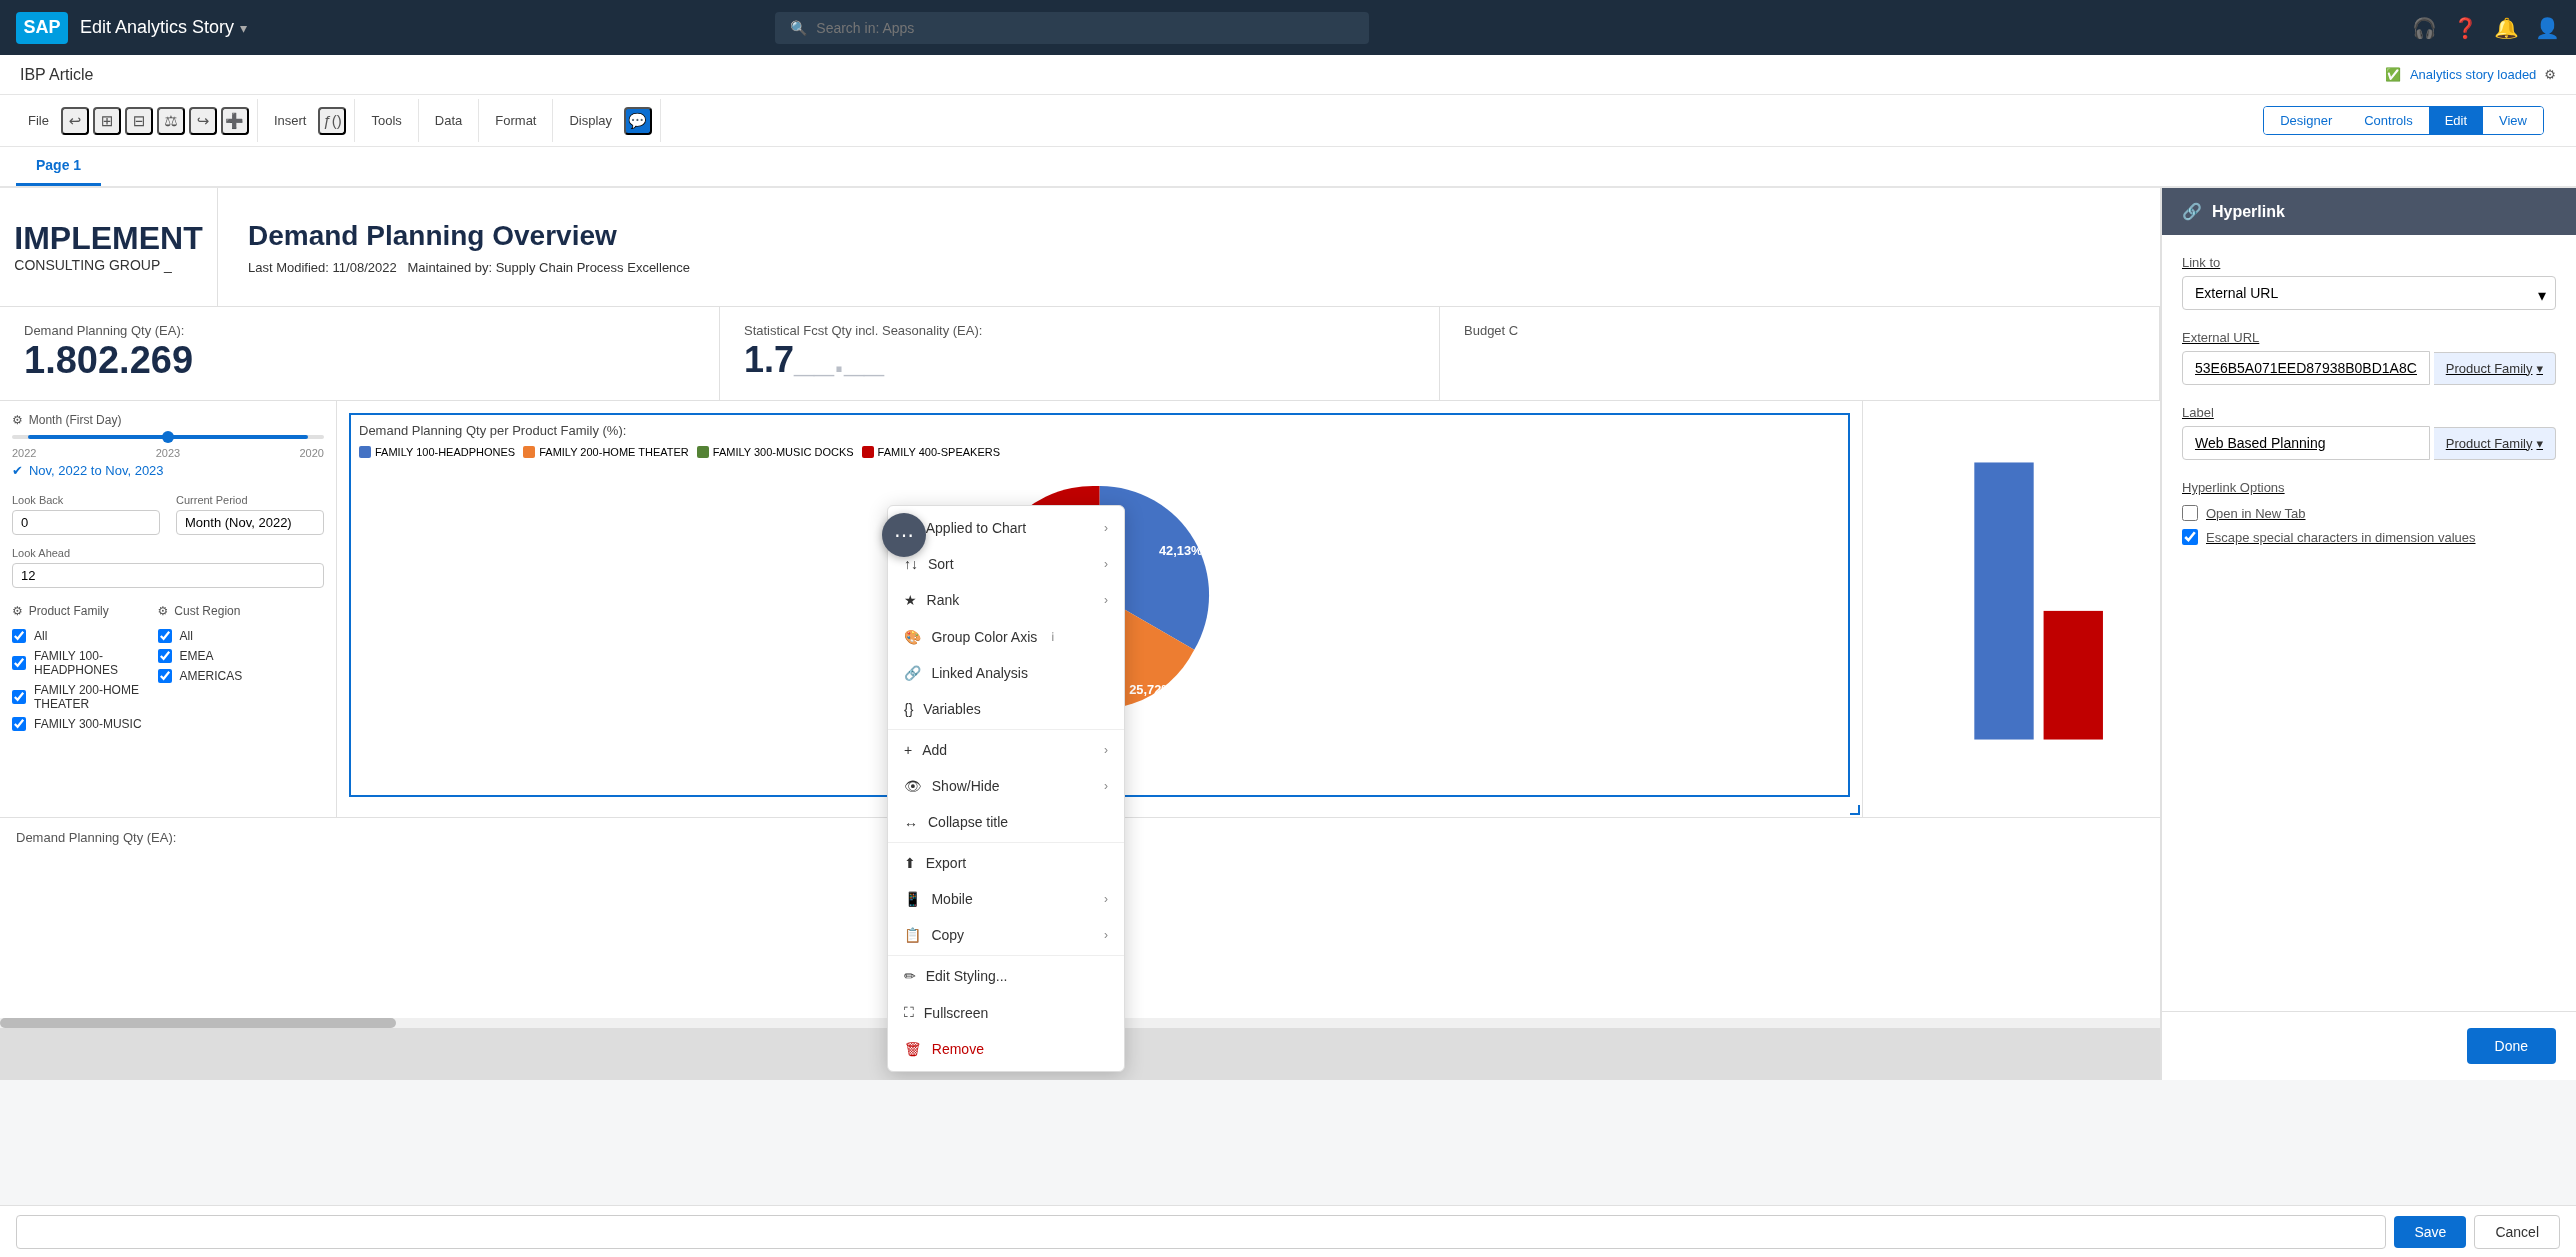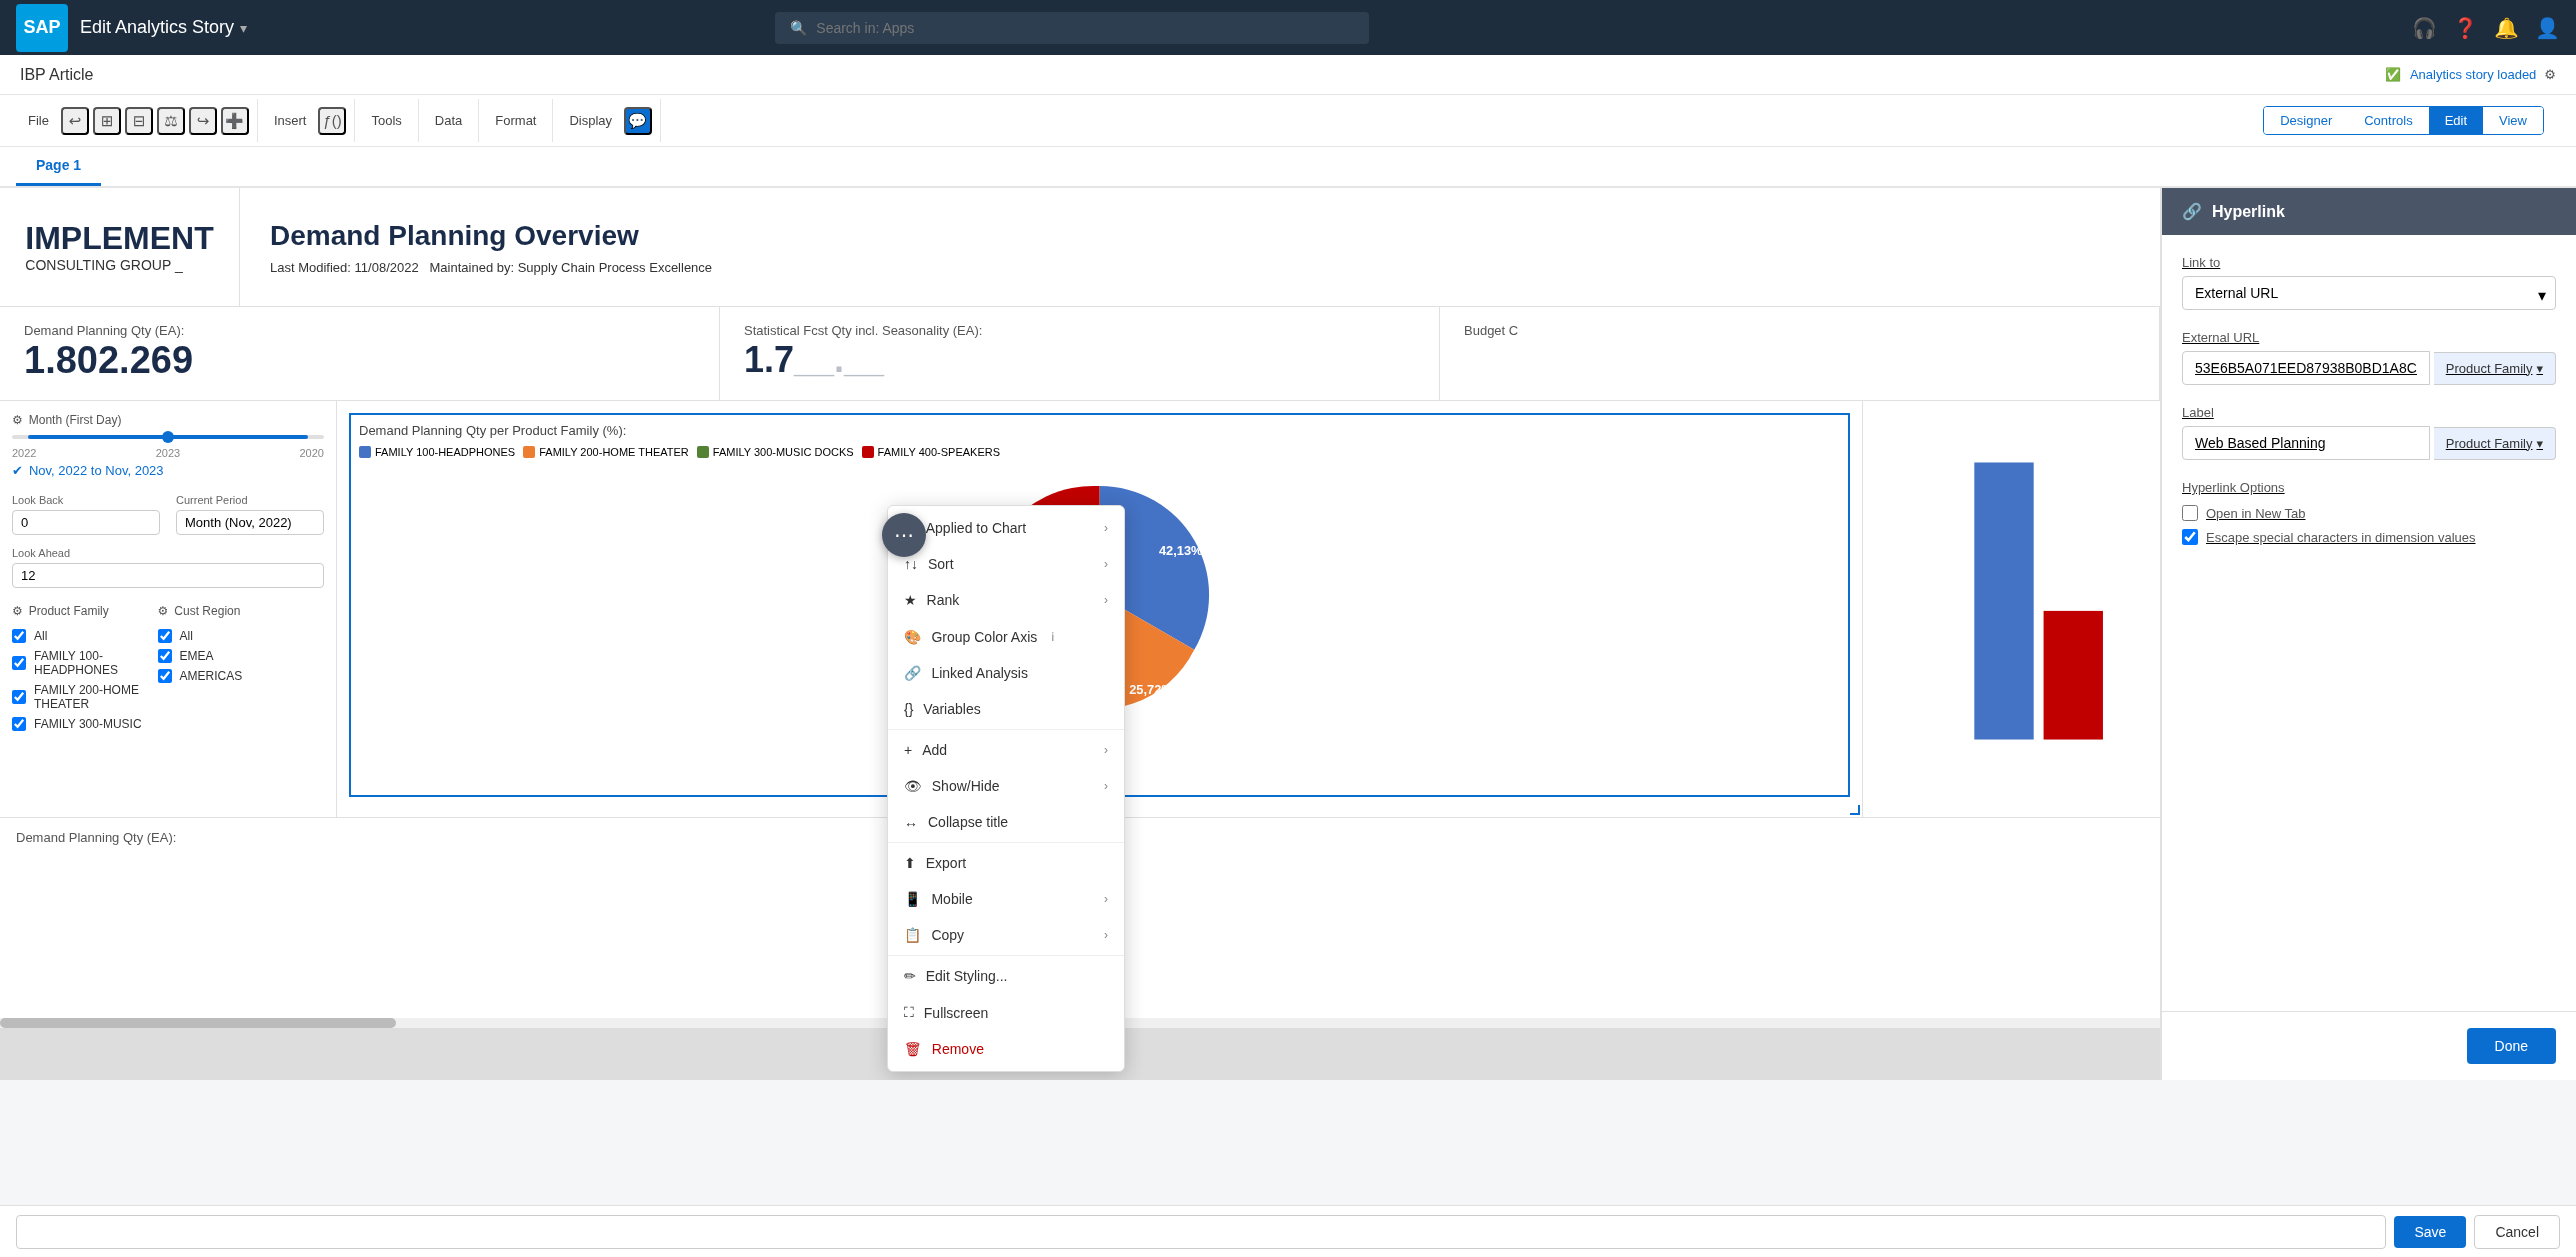--- a/index.html
+++ b/index.html
@@ -8,21 +8,21 @@
     
     .topbar {
       background: #1d2d3e;
       height: 55px;
       display: flex;
       align-items: center;
       padding: 0 16px;
       gap: 12px;
     }
     .topbar-logo {
-      width: 52px; height: 48px;
+      width: 52px; height: 32px;
       background: #009de0;
       border-radius: 4px;
       display: flex; align-items: center; justify-content: center;
       font-weight: bold; color: white; font-size: 18px;
     }
     .topbar-title {
       color: white; font-size: 18px;
       display: flex; align-items: center; gap: 6px;
     }
     .topbar-search {
@@ -102,21 +102,21 @@
     }
     .tab.active { border-bottom-color: #0a6ed1; color: #0a6ed1; font-weight: 600; }
 
     
     .dash-header {
       display: flex;
       border-bottom: 1px solid #e0e0e0;
       height: 119px;
     }
     .dash-logo-area {
-      width: 240px;
+      width: 218px;
       padding: 16px;
       border-right: 1px solid #e0e0e0;
       display: flex; align-items: center; justify-content: center;
       background: white;
     }
     .implement-text {
       font-size: 32px; font-weight: 900; color: #1a2c4a; line-height: 1.1;
     }
     .implement-sub { font-size: 14px; color: #333; }
     .dash-title-area {

